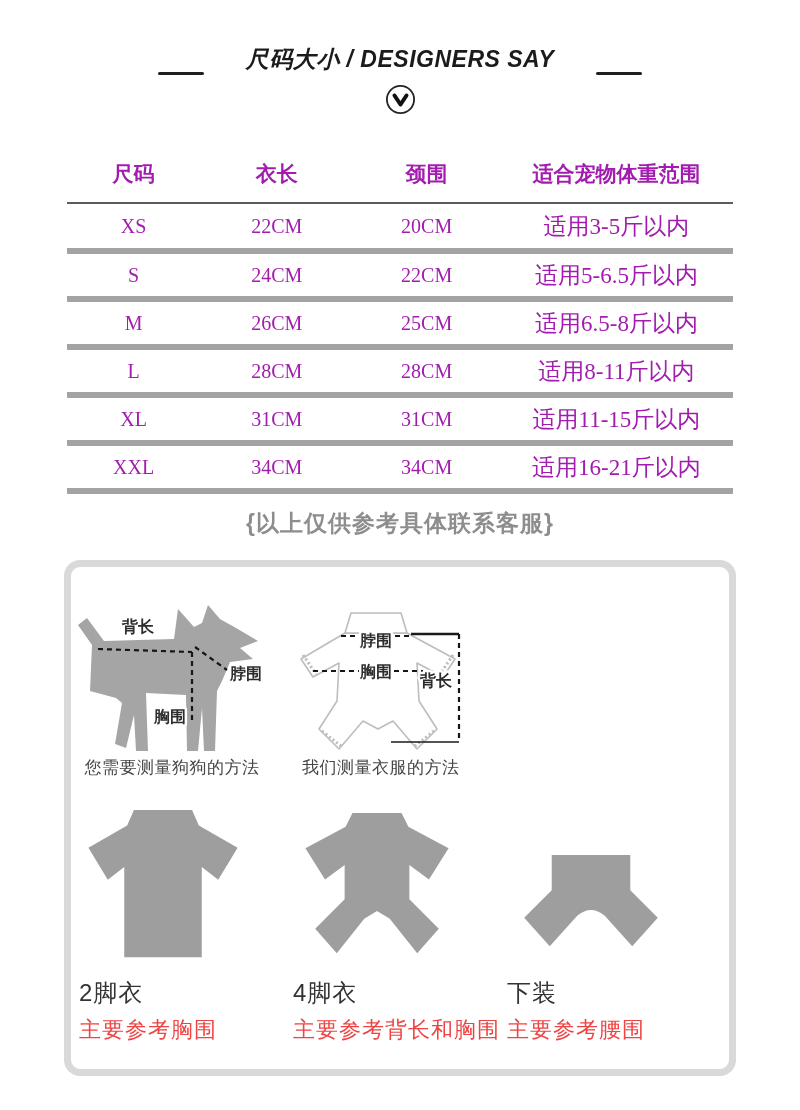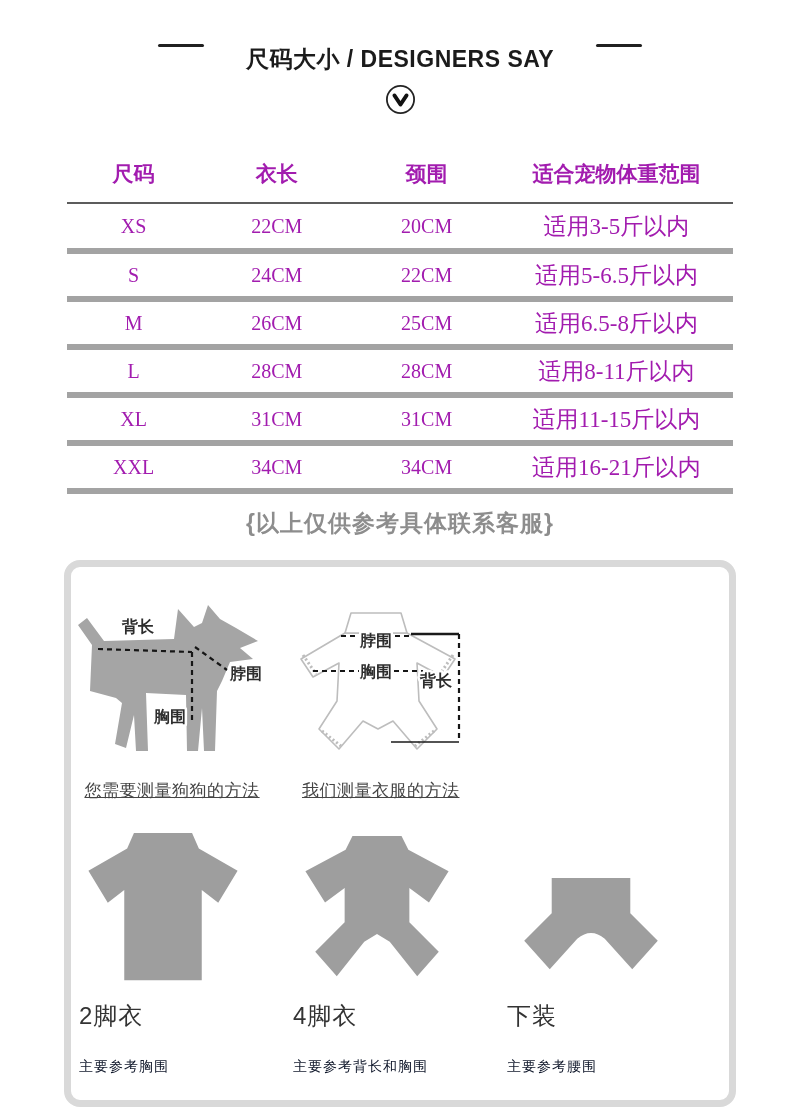--- a/index.html
+++ b/index.html
@@ -7,21 +7,21 @@
   body {
     width: 800px; height: 1110px;
     font-family: "Liberation Sans", sans-serif;
     color: #1c1c1c;
     overflow: hidden;
   }
 
   
   .header {
     margin-top: 44px;
-    display: flex; justify-content: center; align-items: flex-start; gap: 42px;
+    display: flex; justify-content: center; align-items: flex-end; gap: 42px; font-style: italic;
   }
   .header .dash { width: 46px; height: 3px; background: #202020; border-radius: 2px; }
   .header .title {
     font-size: 23px; font-weight: 600; letter-spacing: 0.5px; color: #1b1b1b;
   }
   .chevron-wrap { text-align: center; margin-top: 9px; height: 32px; }
 
   
   table.size-table {
     width: 666px; margin: 36px auto 0;
@@ -67,21 +67,21 @@
   .ruler { position: relative; width: 114px; height: 24px; margin-top: 16px; }
   .ruler .ticks {
     position: absolute; left: 0; top: 0; width: 114px; height: 10px;
     background: repeating-linear-gradient(90deg, #3a3a3a 0 1.5px, transparent 1.5px 5px);
   }
   .ruler .bigtick { position: absolute; top: 0; width: 4.5px; height: 24px; background: #1a1a1a; }
   .ruler .bt1 { left: 0; } .ruler .bt2 { left: 40px; } .ruler .bt3 { left: 80px; }
 
   .diagram { display: flex; flex-direction: column; align-items: center; }
   .diagram svg.fig { margin-top: 20px; }
-  .fig-caption { font-size: 17px; color: #454545; margin-top: 24px; letter-spacing: 0.5px; text-decoration: underline; }
+  .fig-caption { font-size: 17px; color: #454545; margin-top: 1px; letter-spacing: 0.5px; }
 
   .svg-label {
     font-size: 16px; font-weight: 600; fill: #2d2d2d;
     paint-order: stroke; stroke: #ffffff; stroke-width: 5px; stroke-linejoin: round;
     font-family: "Liberation Sans", sans-serif;
   }
   .dashline { stroke: #161616; stroke-width: 2.2; stroke-dasharray: 5 4; fill: none; }
   .outline { fill: #ffffff; stroke: #bdbdbd; stroke-width: 1.6; stroke-linejoin: round; }
   .cuffhatch { stroke: #bdbdbd; stroke-width: 3; stroke-dasharray: 2 2.5; fill: none; }
   .solidline { stroke: #1a1a1a; fill: none; }
@@ -89,21 +89,21 @@
   
   .mb-row2 {
     display: grid; grid-template-columns: 1fr 1fr 1fr;
     margin-top: 24px;
   }
   .type-card { display: flex; flex-direction: column; align-items: flex-start; }
   .type-card .shape-area {
     height: 158px; display: flex; align-items: flex-end; justify-content: center;
   }
   .type-name { font-size: 24px; color: #333333; margin-top: 16px; letter-spacing: 1px; }
-  .type-caption { font-size: 14px; color: #0f172a; margin-top: 26px; letter-spacing: 1px; }
+  .type-caption { font-size: 22px; color: #ef4444; margin-top: 6px; letter-spacing: 1px; }
   .silhouette { fill: #9e9e9e; }
 </style>
 </head>
 <body>
 
 <div class="page">
 
   <div class="header">
     <span class="dash"></span>
     <span class="title">尺码大小 / DESIGNERS SAY</span>

